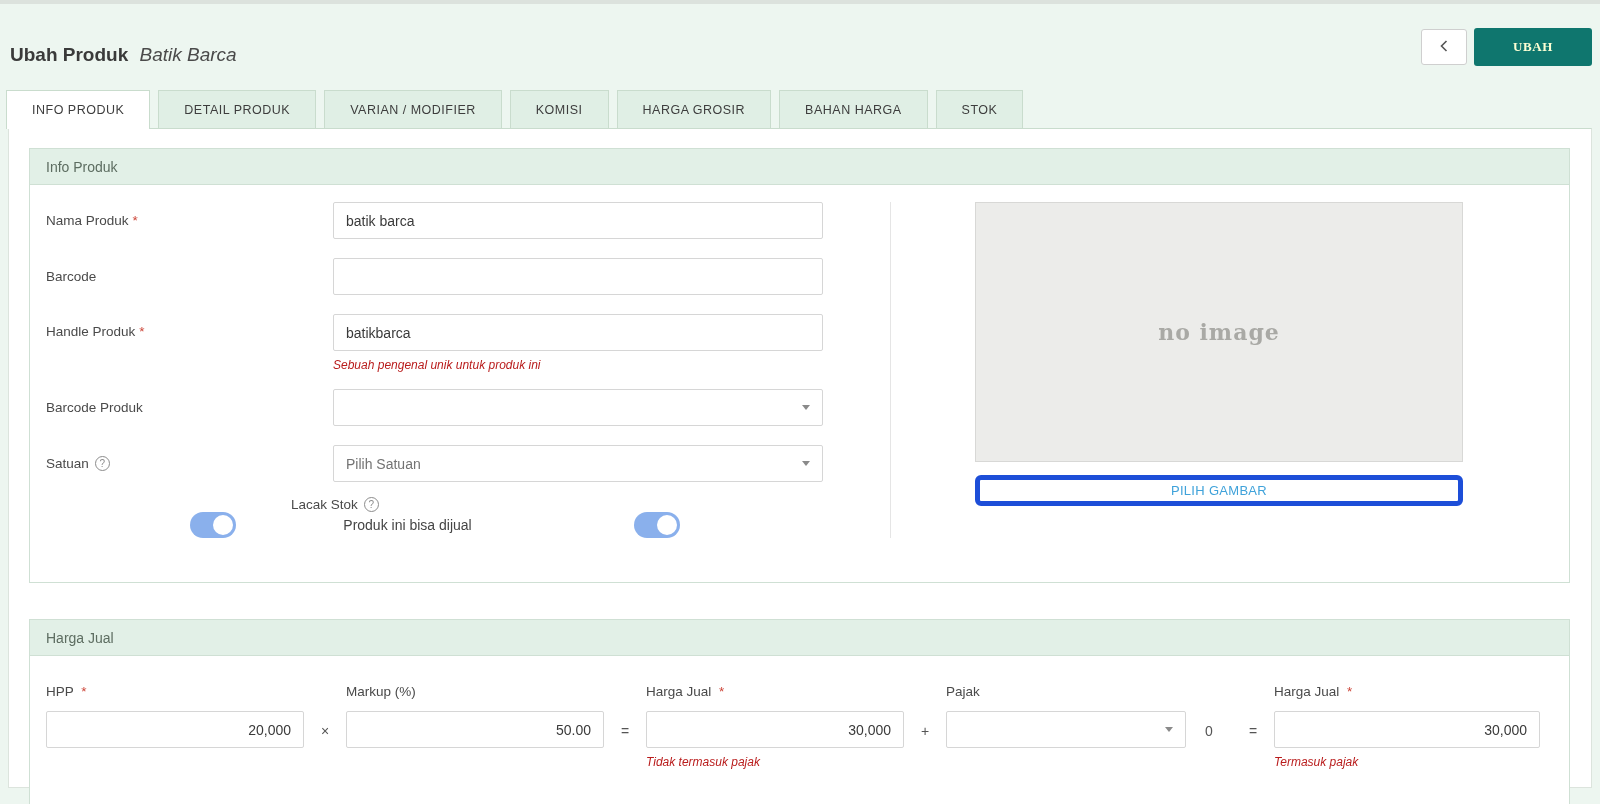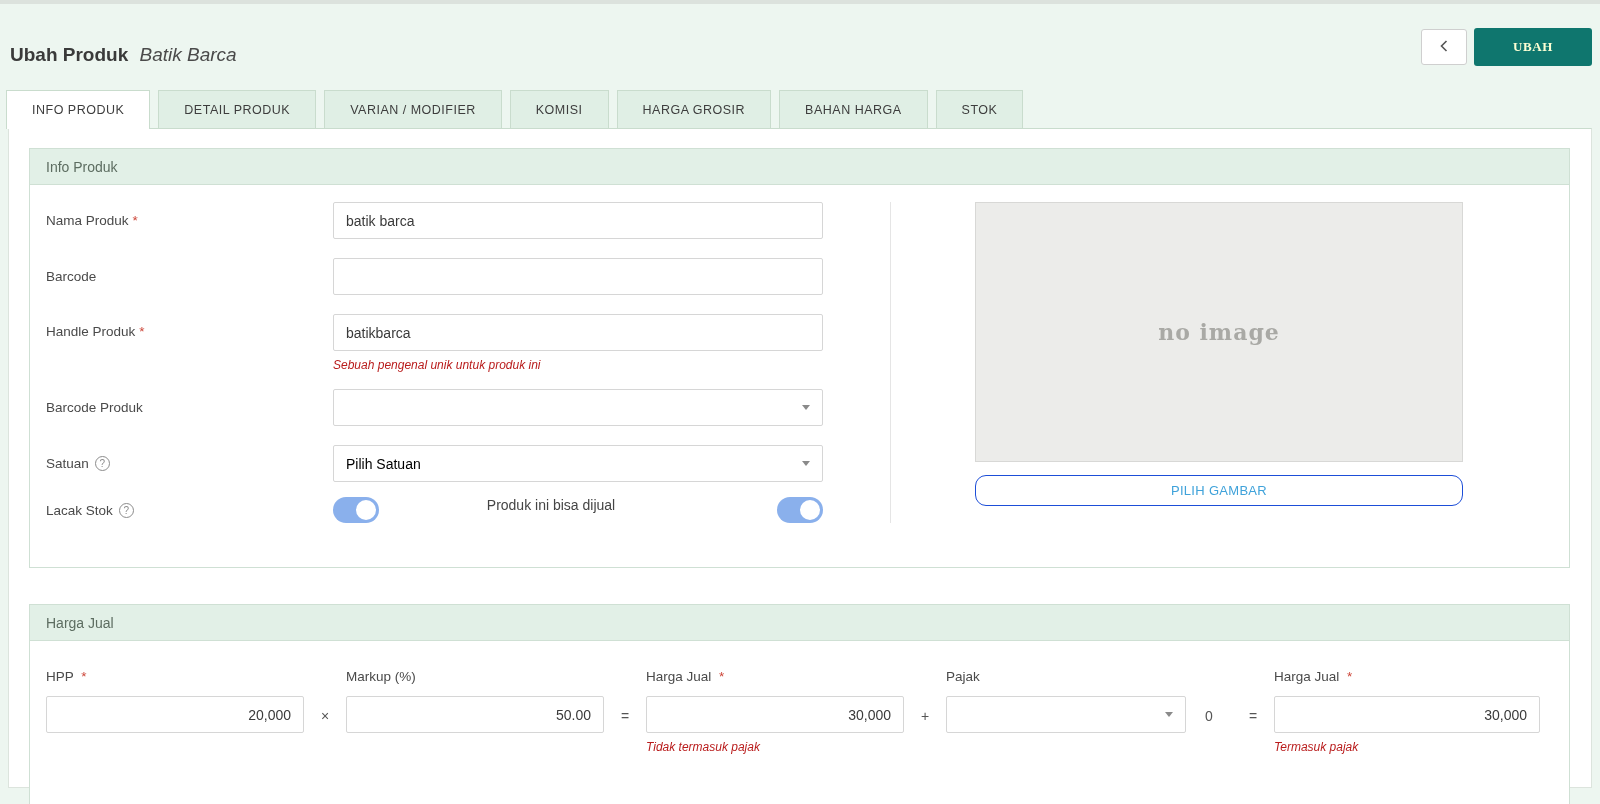--- a/index.html
+++ b/index.html
@@ -61,45 +61,45 @@
   .tinput {
     width:100%; height:37px; border:1px solid #d6d6d6; border-radius:2px;
     padding:0 12px; font-size:14px; color:#3a3a3a; background:#fff; outline:none;
     font-family:inherit;
   }
   .tinput.num { text-align:right; }
   .help-text { font-size:12px; font-style:italic; color:#b91c1c; margin-top:7px; }
   .select {
     width:100%; height:37px; border:1px solid #d6d6d6; border-radius:2px; background:#fff;
     display:flex; align-items:center; justify-content:space-between; padding:0 12px;
-    font-size:14px; color:#000000; cursor:pointer;
+    font-size:14px; color:#737373; cursor:pointer;
   }
   .caret { width:0; height:0; border-left:4.5px solid transparent; border-right:4.5px solid transparent; border-top:5px solid #8a8a8a; flex:none; }
   .qmark {
     width:15px; height:15px; border:1px solid #8c8c8c; border-radius:50%;
     display:inline-flex; align-items:center; justify-content:center;
     font-size:10px; color:#8c8c8c; margin-left:6px; flex:none;
   }
-  .toggle-row { margin-top:-2px; margin-bottom:0; }
-  .f-field.toggles { display:flex; align-items:flex-start; justify-content:space-between; }
+  .toggle-row { margin-top:-2px; margin-bottom:0;flex-direction:column; }
+  .f-field.toggles { display:flex; align-items:center; justify-content:space-between; }
   .toggle { width:46px; height:26px; border-radius:13px; background:#8ab0ec; position:relative; cursor:pointer; flex:none; }
   .toggle .knob { position:absolute; top:3px; right:3px; width:20px; height:20px; border-radius:50%; background:#fff; }
   .toggle-label { font-size:14px; color:#454545; margin-right:54px; }
 
   .v-divider { border-left:1px solid #e5e5e5; margin-left:67px; align-self:stretch; }
   .form-right { width:488px; flex:none; margin-left:84px; }
   .img-placeholder {
     width:488px; height:260px; background:#ececea; border:1px solid #d8d8d6;
     display:flex; align-items:center; justify-content:center;
     font-family:"DejaVu Serif","Liberation Serif",serif; font-weight:bold;
     font-size:22px; color:#a9a9a5; letter-spacing:1px;
   }
   .btn-pick-image {
     margin-top:13px; width:488px; height:31px; background:#fff;
-    border:1px solid #1d4ed8; border-radius:11px; color:#3fa2da;
+    border:5px solid #1d4ed8; border-radius:6px; color:#3fa2da;
     font-size:13px; letter-spacing:0.3px; cursor:pointer; font-family:inherit;
   }
 
   
   .price-body { padding:28px 16px 60px 16px; }
   .price-row { display:flex; align-items:flex-start; }
   .pcol { flex:none; }
   .p-label { font-size:13.5px; color:#4a4a4a; margin-bottom:12px; display:block; }
   .pop { flex:none; width:42px; text-align:center; margin-top:39px; font-size:14px; color:#555; }
   .pop.zero { width:46px; }

